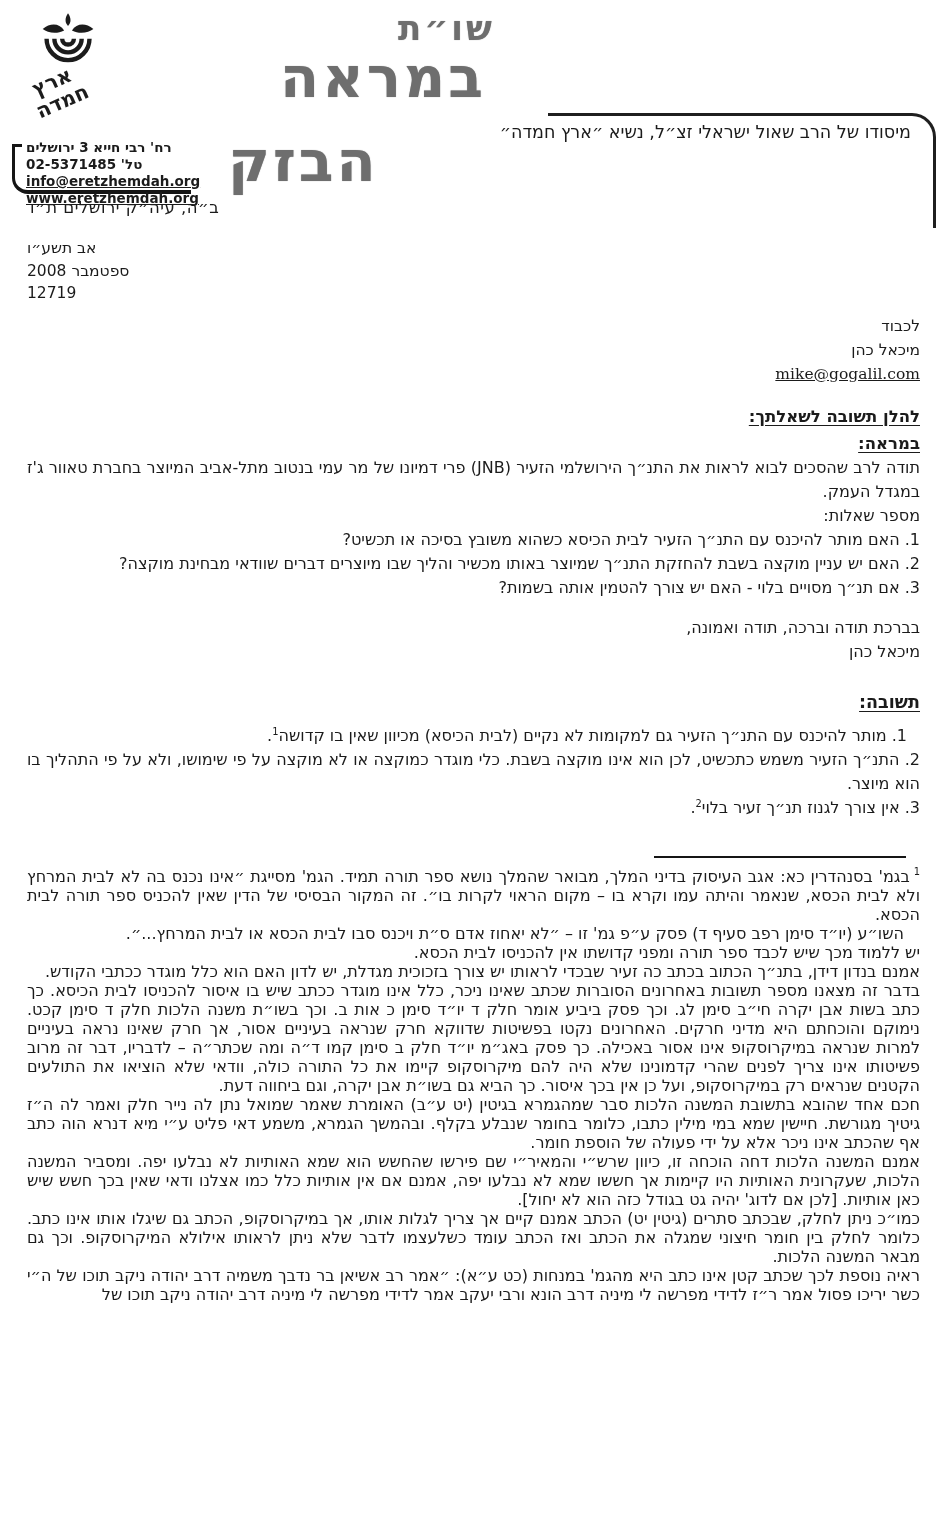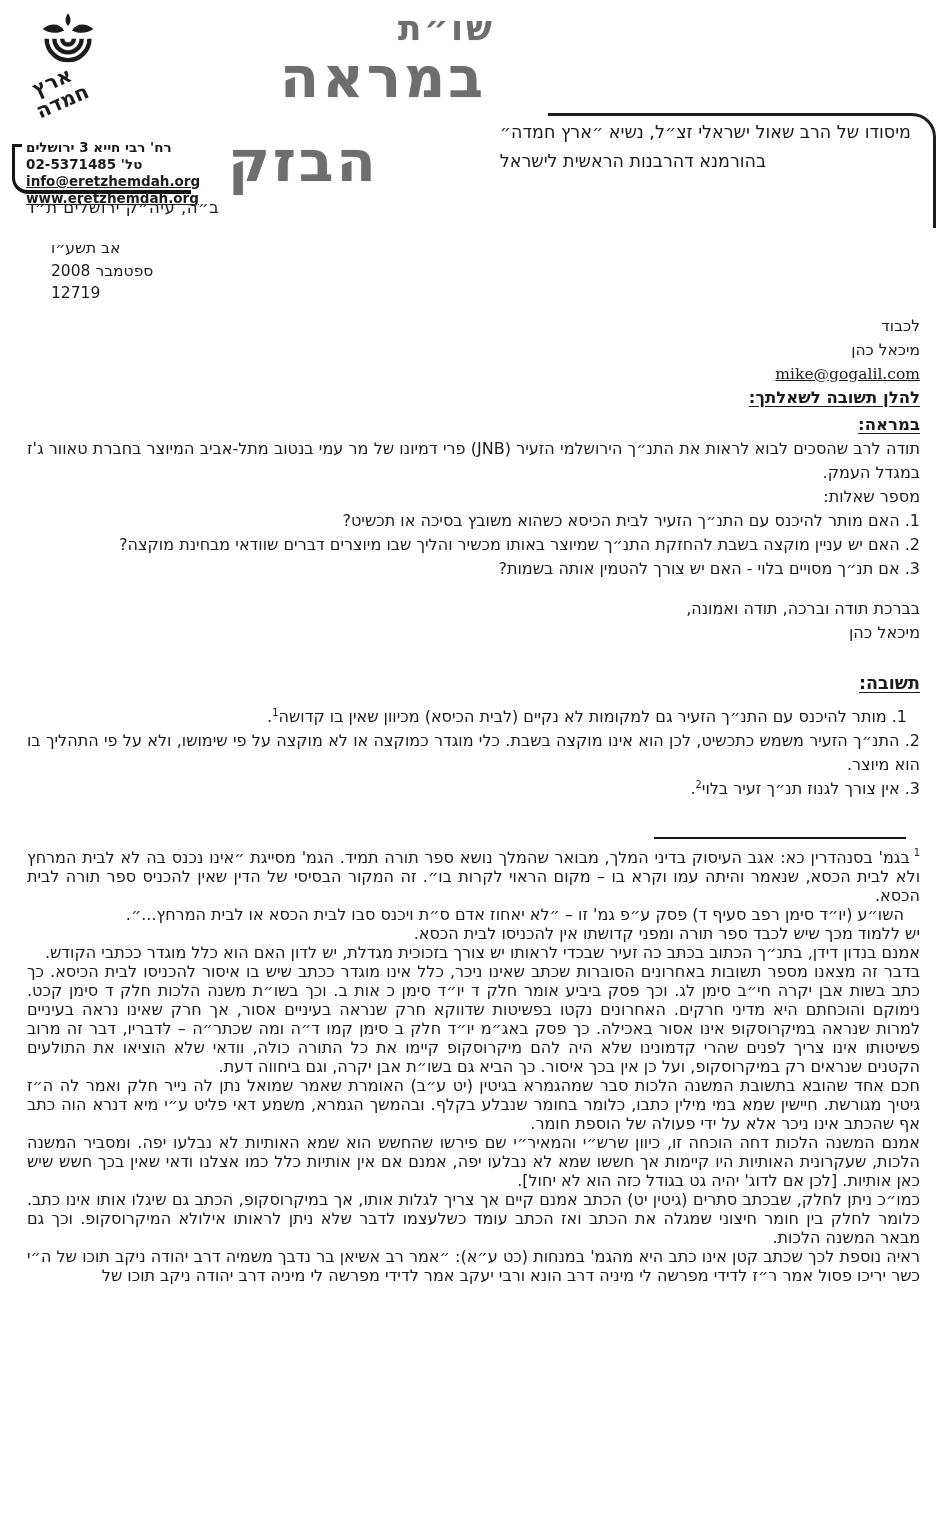--- a/index.html
+++ b/index.html
@@ -23,26 +23,26 @@
   .t-bem{left:280px;top:44px;font-size:57px;}
   .t-hab{left:228px;top:128px;font-size:57px;}
   .h-rule{position:absolute;left:548px;top:113px;width:385px;height:112px;
           border-top:3px solid #1f1f1f;border-right:3px solid #1f1f1f;
           border-top-right-radius:24px;}
   .subtitle{position:absolute;right:36px;top:118px;direction:rtl;text-align:left;
             font-size:17.5px;line-height:29px;font-weight:500;}
   
   .main{position:absolute;top:230px;left:0;right:0;padding:0 27px;direction:rtl;
         font-size:16px;line-height:24px;}
-  .date-block{text-align:left;font-size:15.5px;line-height:22.5px;margin-top:7px;margin-left:24px;}
+  .date-block{text-align:left;font-size:15.5px;line-height:22.5px;margin-top:7px;}
   .recipient{text-align:right;margin-top:9px;font-size:15.5px;line-height:24px;}
   .recipient .email{text-decoration:underline;direction:ltr;unicode-bidi:embed;
                     font-family:"DejaVu Serif","Liberation Serif",serif;display:inline-block;}
   .hd{font-weight:700;text-decoration:underline;text-underline-offset:3px;}
-  .h-intro{font-size:16.5px;}
+  .h-intro{margin-top:19px;font-size:16.5px;}
   .h-question{margin-top:3px;font-size:16.5px;}
   .greeting{margin-top:17px;}
   p{margin:0;}
   .jt{text-align:justify;}
   .closing{margin-top:16px;}
   .h-answer{margin-top:26px;font-size:17.5px;}
   .answers{margin-top:10px;}
   .ans-1{padding-right:13px;}
   sup{font-size:.62em;line-height:0;}
   sup.lead{margin-left:4px;}
@@ -88,21 +88,20 @@
     <div class="blessing">ב״ה, עיה״ק ירושלים ת״ו</div>
 
     <div class="rtitle t-shut">שו״ת</div>
     <div class="rtitle t-bem">במראה</div>
     <div class="rtitle t-hab">הבזק</div>
 
     <div class="h-rule"></div>
 
     <div class="subtitle">
       <div>מיסודו של הרב שאול ישראלי זצ״ל, נשיא ״ארץ חמדה״</div>
-      <div>בהורמנא דהרבנות הראשית לישראל</div>
     </div>
   </div>
 
   <div class="main">
 
     <div class="date-block">
       <div>אב תשע״ו</div>
       <div>ספטמבר 2008</div>
       <div>12719</div>
     </div>

